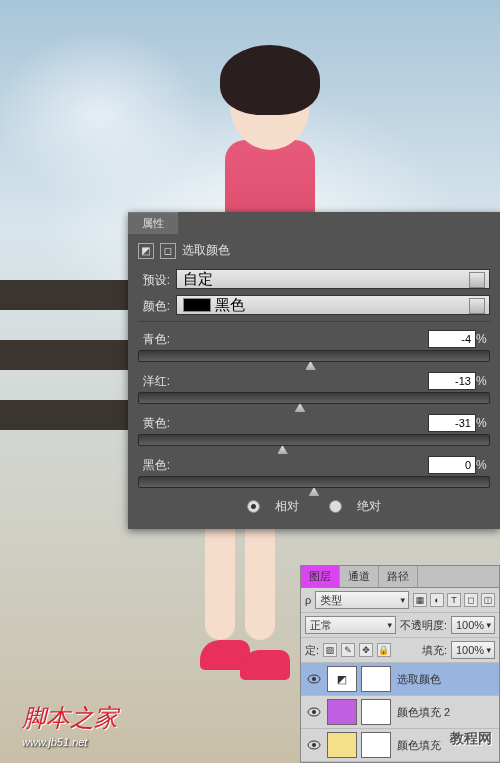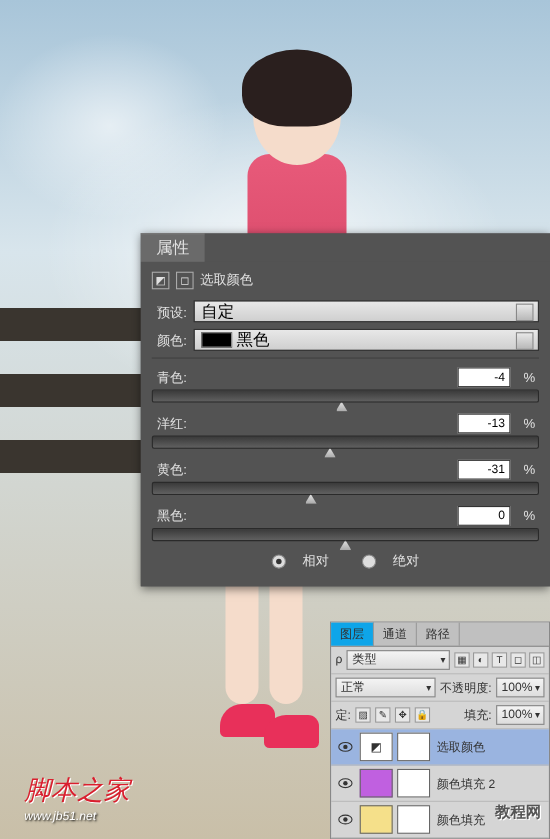--- a/index.html
+++ b/index.html
@@ -15,46 +15,46 @@
 .shoe { width: 50px; height: 30px; background: #e8305a; border-radius: 20px 10px 5px 5px; position: absolute; }
 .shoe.s1 { top: 640px; left: 200px; }
 .shoe.s2 { top: 650px; left: 240px; }
 .rail { position: absolute; left: 0; top: 280px; width: 130px; height: 200px; }
 .rail div { height: 30px; background: #3a352f; margin-bottom: 30px; }
 .watermark1 { position: absolute; left: 22px; bottom: 15px; color: #d91f2e; font-weight: normal; font-style: italic; font-size: 24px; text-shadow: 1px 1px 0 #fff; }
 .watermark1 .sub { font-size: 11px; color: #fff; text-shadow: 1px 1px 2px #000; display: block; margin-top: 2px; }
 .watermark2 { position: absolute; right: 8px; bottom: 15px; color: #555; font-size: 14px; font-weight: bold; text-shadow: 1px 1px 0 #fff; }
 
 .panel { position: absolute; left: 128px; top: 212px; right: 0; background: #535353; color: #e0e0e0; font-size: 12px; box-shadow: 0 2px 8px rgba(0,0,0,0.5); }
-.panel-tab { display: inline-block; background: #6a6a6a; padding: 3px 14px; font-size: 15px; border-top: 1px solid #7a7a7a; }
+.panel-tab { display: inline-block; background: #6a6a6a; padding: 3px 14px; font-size: 11px; border-top: 1px solid #7a7a7a; }
 .panel-body { background: #535353; padding: 8px 10px 14px; }
 .panel-title { display: flex; align-items: center; gap: 6px; margin-bottom: 10px; }
 .icon-sq { width: 16px; height: 16px; border: 1px solid #aaa; display: inline-flex; align-items: center; justify-content: center; font-size: 10px; background: #535353; }
 .row { display: flex; align-items: flex-end; margin-bottom: 6px; gap: 6px; }
 .row-label { width: 32px; text-align: right; }
 .select { flex: 1; height: 20px; background: linear-gradient(#e8e8e8, #cfcfcf); border: 1px solid #333; display: flex; align-items: center; padding: 0 6px; color: #000; font-size: 15px; position: relative; }
 .select::after { content: ""; position: absolute; right: 4px; top: 2px; width: 14px; height: 14px; background: linear-gradient(#e8e8e8, #b8b8b8); border: 1px solid #888; }
 .swatch { width: 28px; height: 14px; background: #000; border: 1px solid #888; margin-right: 4px; }
 .slider-group { border-top: 1px solid #404040; padding-top: 8px; margin-top: 4px; }
-.slider-row { display: flex; align-items: center; gap: 12px; margin-bottom: 2px; }
+.slider-row { display: flex; align-items: center; gap: 0; margin-bottom: 2px; }
 .slider-row .slabel { width: 32px; text-align: right; }
 .slider-row .track-area { flex: 1; }
 .slider-row .valbox { width: 48px; height: 18px; background: #fff; border: 1px solid #333; color: #000; text-align: right; padding: 0 4px; font-size: 11px; line-height: 16px; }
 .slider-row .pct { width: 14px; }
 .track { height: 12px; background: linear-gradient(#3a3a3a, #606060); border: 1px solid #2a2a2a; border-radius: 2px; position: relative; margin: 0 0 10px; }
 .thumb { position: absolute; top: 10px; width: 12px; height: 10px; background: linear-gradient(#ddd, #aaa); border: 1px solid #555; transform: translateX(-50%); clip-path: polygon(50% 0, 100% 100%, 0 100%); }
 .radio-row { display: flex; justify-content: center; gap: 30px; margin-top: 10px; }
 .radio { display: flex; align-items: center; gap: 15px; }
 .radio-dot { width: 13px; height: 13px; border-radius: 50%; border: 1px solid #888; background: #ddd; display: flex; align-items: center; justify-content: center; }
 .radio-dot.on::after { content: ""; width: 5px; height: 5px; border-radius: 50%; background: #333; }
 
 .layers { position: absolute; right: 0; bottom: 0; width: 200px; background: #d5d5d5; border: 1px solid #888; font-size: 11px; color: #333; }
 .layers .tabs { display: flex; background: #c0c0c0; border-bottom: 1px solid #888; }
 .layers .tabs span { padding: 3px 8px; border-right: 1px solid #999; }
-.layers .tabs span.active { background: #0ea5e9; }
+.layers .tabs span.active { background: #d946ef; }
 .layers .trow { display: flex; align-items: center; padding: 3px 4px; gap: 4px; border-bottom: 1px solid #bbb; }
 .lsel { flex: 1; height: 18px; background: linear-gradient(#f4f4f4, #ddd); border: 1px solid #888; padding: 0 4px; line-height: 16px; position: relative; }
 .lsel::after { content: "▾"; position: absolute; right: 3px; font-size: 9px; }
 .icon-row { display: flex; gap: 3px; padding: 3px 4px; border-bottom: 1px solid #bbb; flex-wrap: wrap; }
 .mini-icon { width: 14px; height: 14px; border: 1px solid #999; background: #e8e8e8; font-size: 9px; text-align: center; line-height: 12px; }
 .layer-item { display: flex; align-items: center; padding: 3px 4px; gap: 4px; border-bottom: 1px solid #bbb; }
 .layer-item.active { background: #9ab4e0; }
 .eye { width: 18px; height: 16px; display: flex; align-items: center; justify-content: center; }
 .eye svg { width: 14px; height: 10px; }
 .lthumb { width: 30px; height: 26px; border: 1px solid #666; background: #fff; display: flex; align-items: center; justify-content: center; }

